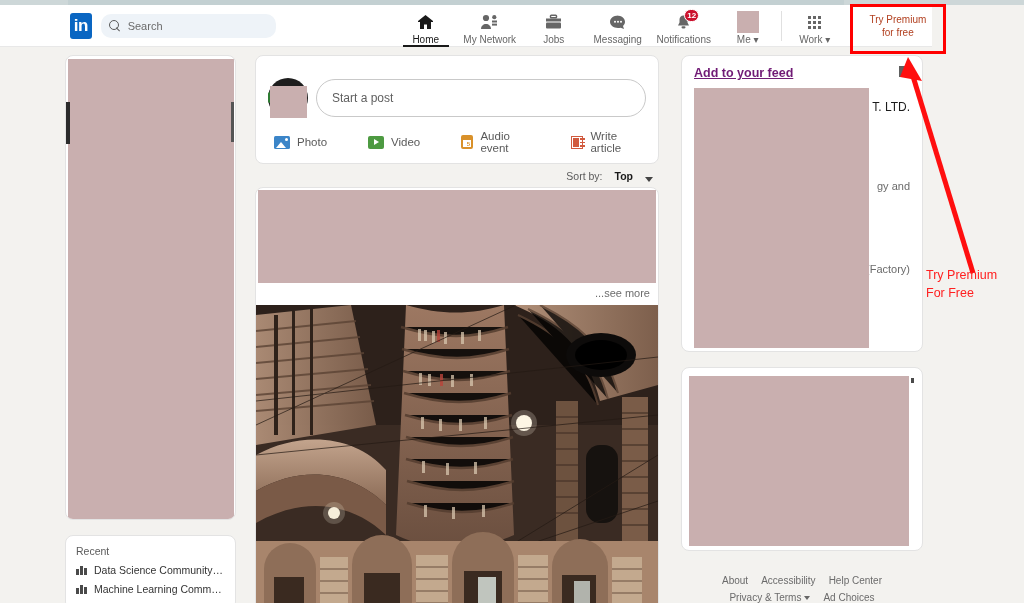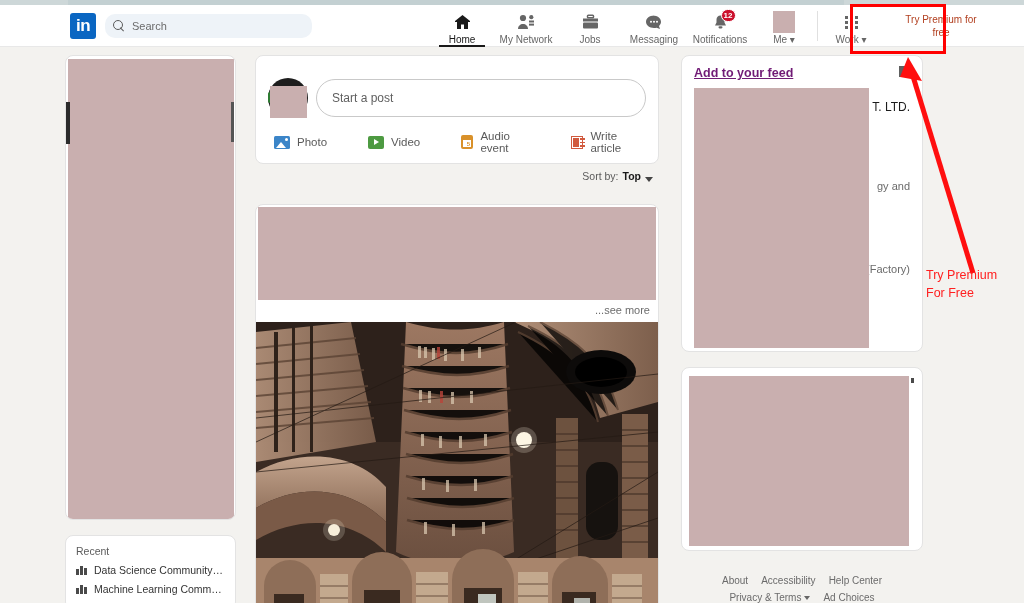--- a/index.html
+++ b/index.html
@@ -16,21 +16,21 @@
     position: absolute; top: 0; left: 0; width: 1024px; height: 5px;
     background: #cdd7d8;
   }
   .chrome-strip .inner {
     position: absolute; left: 68px; right: 180px; top: 0; height: 5px;
     background: #c3d0d2;
   }
 
   
   .navbar {
-    position: absolute; top: 5px; left: 0; width: 1024px; height: 42px;
+    position: absolute; top: 5px; left: 0; width: 932px; height: 42px;
     background: #ffffff;
     border-bottom: 1px solid #e8e8e8;
     display: flex; align-items: center;
   }
   .li-logo {
     margin-left: 70px;
     width: 26px; height: 26px; border-radius: 3px;
     background: #0a66c2; color: #fff;
     font-weight: bold; font-size: 17px;
     display: flex; align-items: center; justify-content: center;
@@ -151,21 +151,21 @@
   .ic-audio { width: 14px; height: 14px; border: 2px solid #d9912a; border-radius: 2px; position: relative; }
   .ic-audio::before { content:""; position:absolute; left:0; top:0; right:0; height:3px; background:#d9912a;}
   .ic-audio .s { position:absolute; left:3.5px; top:4px; font-size:6px; color:#d9912a; font-weight:bold; }
   .ic-article { width: 15px; height: 13px; background: #fff; border: 1px solid #d15a3e; position: relative; }
   .ic-article i { position: absolute; background: #d15a3e; display: block; }
   .ic-article i:nth-child(1){ left:1px; top:1.5px; width:6px; height:9px; }
   .ic-article i:nth-child(2){ left:8.5px; top:1.5px; width:5px; height:1.5px; }
   .ic-article i:nth-child(3){ left:8.5px; top:5px; width:5px; height:1.5px; }
   .ic-article i:nth-child(4){ left:8.5px; top:8.5px; width:5px; height:1.5px; }
 
-  .sortrow { display: flex; justify-content: flex-end; align-items: flex-end; padding: 6px 6px 22px 0; gap: 4px; }
+  .sortrow { display: flex; justify-content: flex-end; align-items: flex-end; padding: 6px 6px 5px 0; gap: 12px; }
   .sortrow .sb { font-size: 10.5px; color: #5b5b5b; }
   .sortrow .sv { font-size: 10.5px; color: #191919; font-weight: bold; }
   .caret { width: 0; height: 0; border-left: 4px solid transparent; border-right: 4px solid transparent; border-top: 5px solid #444; }
   .caret.sm { border-left-width: 3px; border-right-width: 3px; border-top-width: 4px; border-top-color: #666; }
 
   .post-card { position: relative; overflow: hidden; border-radius: 8px 8px 0 0; }
   .post-text-redact { height: 93px; margin: 2px 2px 0 2px; }
   .seemore { text-align: right; font-size: 11px; color: #6d6d6d; padding: 4px 8px 6px 11px; cursor: pointer; }
   .post-image { width: 100%; height: 311px; position: relative; overflow: hidden; background: #2b211c; }
 

